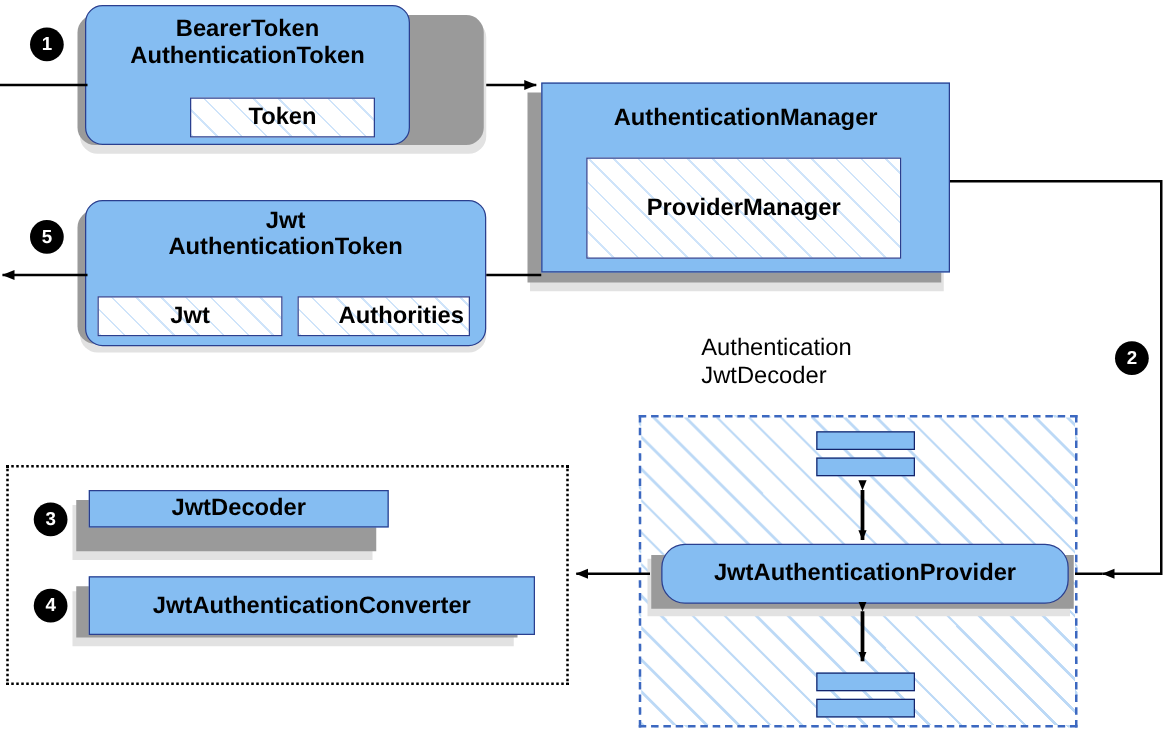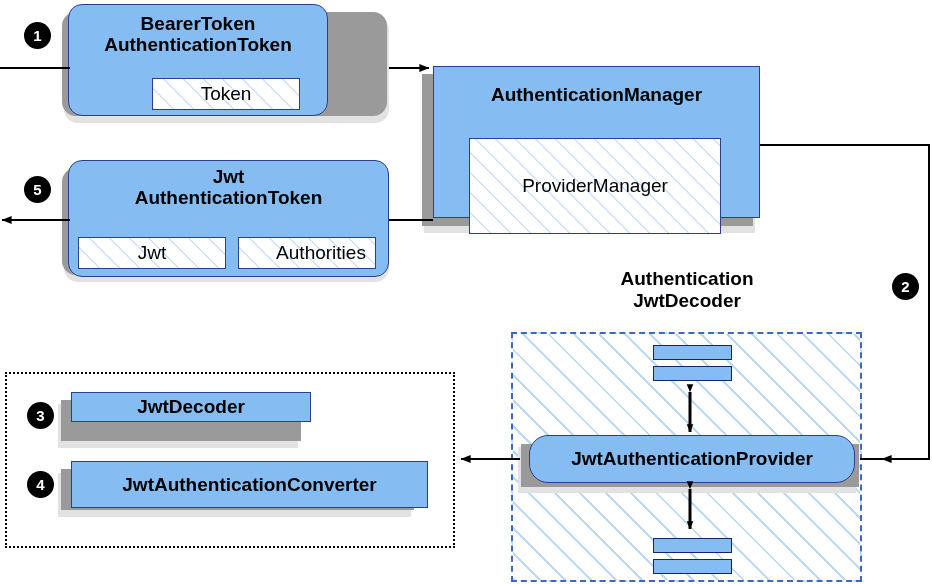--- a/index.html
+++ b/index.html
@@ -29,21 +29,21 @@
   .shadow1.rounded,.shadow2.rounded{border-radius:14px;}
 
   
   .slot{
     position:absolute;box-sizing:border-box;
     background-color:#ffffff;
     background-image:repeating-linear-gradient(45deg,
        #cfe4fa 0px,#cfe4fa 1.4px,rgba(0,0,0,0) 1.4px,rgba(0,0,0,0) 14px);
     border:1.6px solid #2a3f8f;
     display:flex;align-items:center;justify-content:center;
-    font-weight:normal;z-index:8;
+    font-weight:bold;z-index:8;
   }
 
   
   .dotgroup{
     position:absolute;box-sizing:border-box;
     border:2.5px dotted #000;
     background:#ffffff;z-index:1;
   }
   .dashgroup{
     position:absolute;box-sizing:border-box;
@@ -63,21 +63,21 @@
   
   .badge{
     position:absolute;width:25px;height:25px;border-radius:50%;
     background:#000;color:#fff;
     display:flex;align-items:center;justify-content:center;
     font-size:15px;font-weight:bold;line-height:1;
     z-index:20;box-shadow:0 0 0 1px #000;
   }
 
   
-  .lbl{position:absolute;font-weight:bold;text-align:center;line-height:1.15;z-index:10;}
+  .lbl{position:absolute;font-weight:normal;line-height:1.15;z-index:10;}
 
   svg#wires{position:absolute;left:0;top:0;width:932px;height:584px;z-index:12;overflow:visible;}
 </style>
 </head>
 <body>
 
 <div id="stage">
 
   <svg id="wires" viewBox="0 0 932 584">
     <defs>
@@ -159,21 +159,21 @@
   </div>
   <div class="slot" style="left:238px;top:237px;width:138px;height:32px;font-size:19px;padding-left:28px;">
     <span>Authorities</span>
   </div>
 
   <div class="shadow2" style="left:424px;top:78px;width:331px;height:155px;"></div>
   <div class="shadow1" style="left:422px;top:74px;width:331px;height:152px;"></div>
   <div class="node box" style="left:433px;top:66px;width:327px;height:152px;font-size:19px;">
     <div style="position:absolute;left:0;right:0;top:17px;">AuthenticationManager</div>
   </div>
-  <div class="slot" style="left:469px;top:138px;width:252px;height:96px;font-size:19px;">
+  <div class="slot" style="left:469px;top:126px;width:252px;height:81px;font-size:19px;">
     <span>ProviderManager</span>
   </div>
 
   <div class="minibar" style="left:653px;top:345px;width:79px;height:15px;"></div>
   <div class="minibar" style="left:653px;top:366px;width:79px;height:15px;"></div>
   <div class="minibar" style="left:653px;top:538px;width:79px;height:15px;"></div>
   <div class="minibar" style="left:653px;top:559px;width:79px;height:15px;"></div>
 
   <div class="shadow2" style="left:518px;top:447px;width:338px;height:46px;"></div>
   <div class="shadow1" style="left:521px;top:444px;width:338px;height:43px;"></div>

